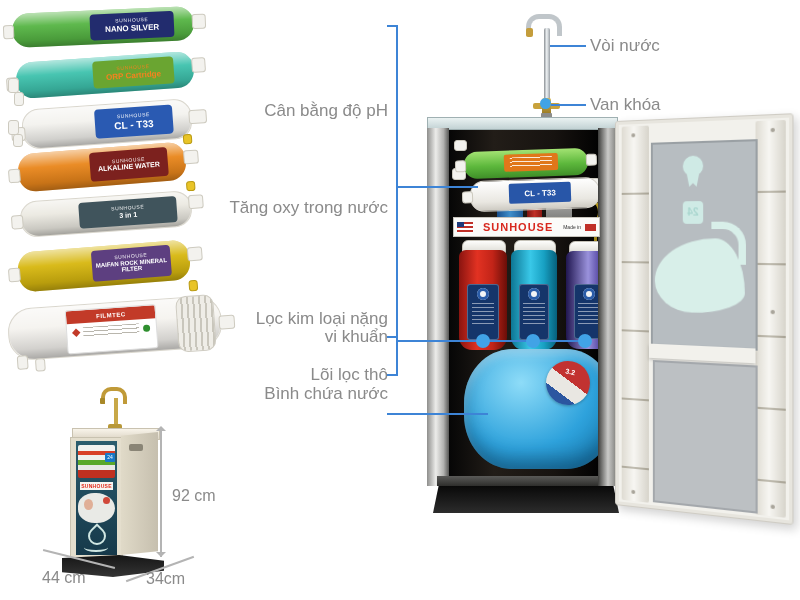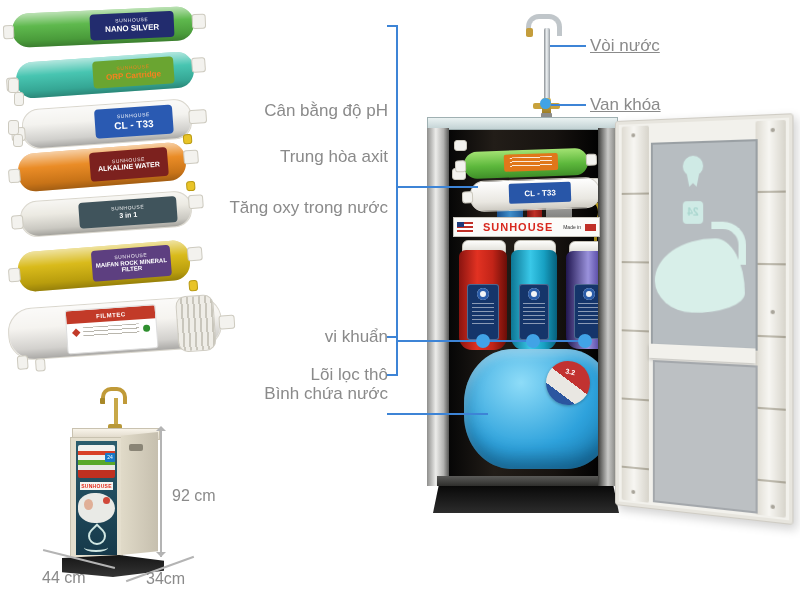--- a/index.html
+++ b/index.html
@@ -23,21 +23,21 @@
      border-radius:3px;z-index:2;overflow:hidden;}
   .mstripe{background:#c23a28;color:#fff;font-size:6px;font-weight:bold;text-align:center;height:32%;
      display:flex;align-items:center;justify-content:center;letter-spacing:.5px;}
   .mrow{display:flex;align-items:center;gap:4px;padding:4px 6px;}
   .diamond{width:6px;height:6px;background:#c23a28;transform:rotate(45deg);}
   .mlines{flex:1;height:10px;background:repeating-linear-gradient(180deg,#b9b6ad 0 1px,transparent 1px 4px);}
   .gdot{width:7px;height:7px;border-radius:50%;background:#2f8f2f;}
   .dashes{background:repeating-linear-gradient(180deg,rgba(255,255,255,.85) 0 1px,transparent 1px 4px);}
   
   .lc{position:absolute;right:412px;text-align:right;white-space:nowrap;font-size:17px;color:var(--lbl);}
-  .rc{position:absolute;left:590px;white-space:nowrap;font-size:17px;color:var(--lbl);text-decoration:underline;}
+  .rc{position:absolute;left:590px;white-space:nowrap;font-size:17px;color:var(--lbl);}
   .cl{position:absolute;background:var(--line);z-index:60;}
   .cl.h{height:2px;} .cl.v{width:2px;}
   .dot{position:absolute;width:14px;height:14px;border-radius:50%;background:var(--dot);z-index:61;}
   
   .abs{position:absolute;}
   .vf{position:absolute;z-index:5;}
   .vfcap{position:absolute;left:6%;top:0;width:88%;height:13px;background:linear-gradient(#fdfdfb,#d9d7cf);
      border-radius:6px 6px 3px 3px;border:1px solid #c5c2b8;}
   .vfbody{position:absolute;left:0;top:10px;width:100%;bottom:0;border-radius:7px 7px 13px 13px;}
   .vflabel{position:absolute;left:17%;top:34%;width:66%;height:56%;background:#15356a;border-radius:3px;
@@ -136,22 +136,22 @@
       </div>
     </div>
   </div>
 
   <span class="nub" style="position:absolute;left:8px;top:78px;width:9px;height:13px"></span>
   <span class="nub" style="position:absolute;left:14px;top:92px;width:8px;height:12px"></span>
   <span class="nub" style="position:absolute;left:8px;top:120px;width:9px;height:13px"></span>
   <span class="nub" style="position:absolute;left:13px;top:134px;width:8px;height:11px"></span>
 
   <div class="lc" style="top:101px">Cân bằng độ pH</div>
-  <div class="lc" style="top:147px">Trung hòa axit</div>
   <div class="lc" style="top:198px">Tăng oxy trong nước</div>
+  <div class="lc" style="top:309px">Lọc kim loại nặng</div>
   <div class="lc" style="top:327px">vi khuẩn</div>
   <div class="lc" style="top:365px">Lõi lọc thô</div>
   <div class="lc" style="top:384px">Bình chứa nước</div>
 
   <div class="cl h" style="left:387px;top:25px;width:10px"></div>
   <div class="cl v" style="left:396px;top:25px;height:313px"></div>
   <div class="cl h" style="left:396px;top:186px;width:82px"></div>
   <div class="cl h" style="left:387px;top:336px;width:10px"></div>
   <div class="cl v" style="left:396px;top:336px;height:40px"></div>
   <div class="cl h" style="left:387px;top:374px;width:10px"></div>

